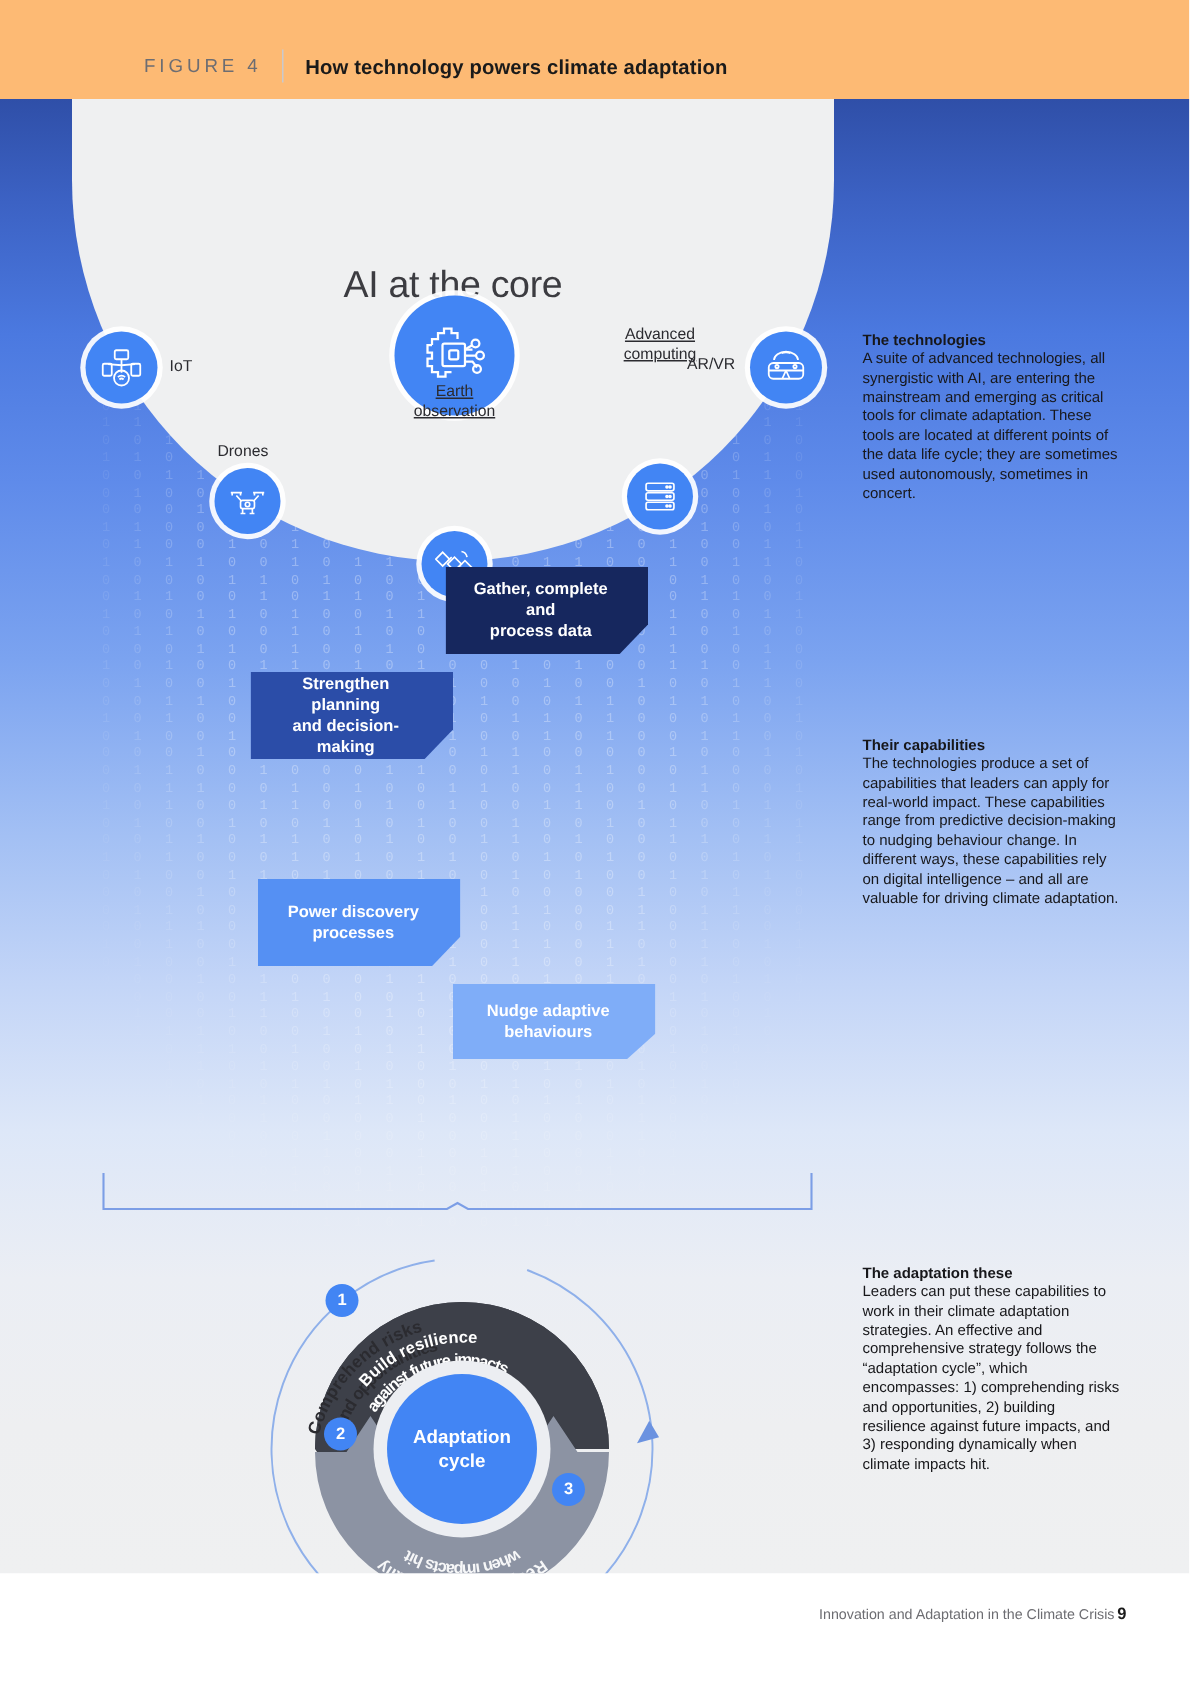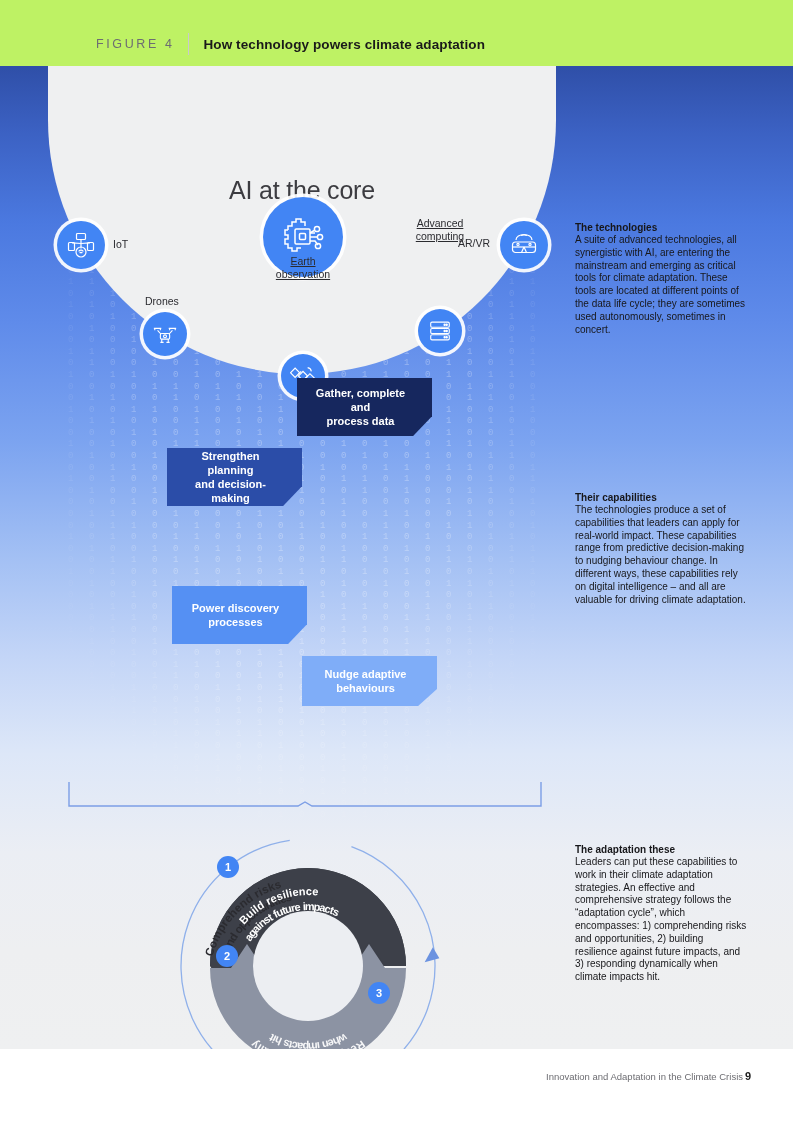--- a/index.html
+++ b/index.html
@@ -6,21 +6,21 @@
   body{
     width:793px;height:1122px;
     background:#ffffff;
     font-family:"Liberation Sans","DejaVu Sans",sans-serif;
     overflow:hidden;
     position:relative;
   }
   .page{position:relative;width:793px;height:1122px;overflow:hidden;background:#fff;}
 
   
-  .header{position:absolute;left:0;top:0;width:793px;height:66px;background:#bef264;}
+  .header{position:absolute;left:0;top:0;width:793px;height:66px;background:#fdba74;}
   .header-inner{position:absolute;left:96px;top:33px;display:flex;align-items:center;}
   .fig-label{
     font-size:12.5px;letter-spacing:2.6px;color:#6d6d72;font-weight:400;
     text-transform:uppercase;
   }
   .fig-divider{width:1px;height:22px;background:#c9c9ce;margin:0 14px 0 14px;}
   .fig-title{font-size:13.5px;font-weight:700;color:#1a1a1a;letter-spacing:.1px;}
 
   
   .panel{
@@ -321,20 +321,24 @@
         </text>
 
         <text font-size="11" font-weight="700" fill="#ffffff" letter-spacing=".1" opacity=".92">
           <textPath href="#arcBot" startOffset="50%" text-anchor="middle">Respond dynamically</textPath>
         </text>
         <text font-size="11" font-weight="700" fill="#ffffff" letter-spacing=".1" dy="15" opacity=".92">
           <textPath href="#arcBot" startOffset="50%" text-anchor="middle">when impacts hit</textPath>
         </text>
       </svg>
 
+      <div class="cycle-center">
+        <div>Adaptation</div>
+        <div>cycle</div>
+      </div>
 
       <div class="badge b1">1</div>
       <div class="badge b2">2</div>
       <div class="badge b3">3</div>
     </div>
 
     <div class="rt" style="left:575px;top:155px;">
       <h4>The technologies</h4>
       <p>A suite of advanced technologies, all synergistic with AI, are entering the mainstream and emerging as critical tools for climate adaptation. These tools are located at different points of the data life cycle; they are sometimes used autonomously, sometimes in concert.</p>
     </div>

